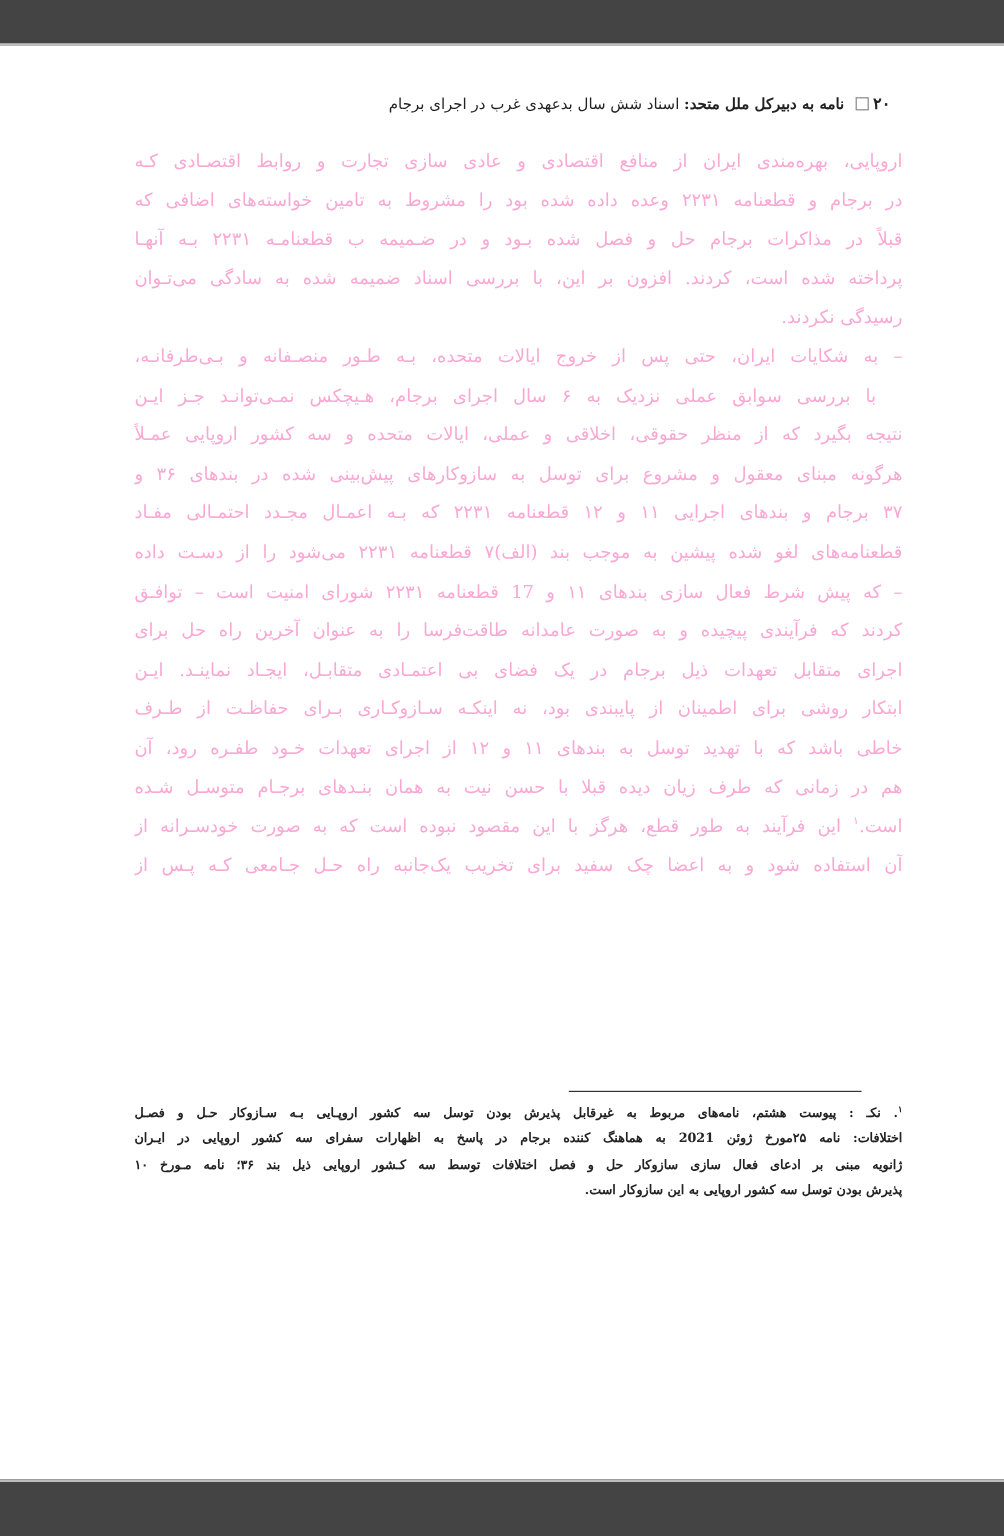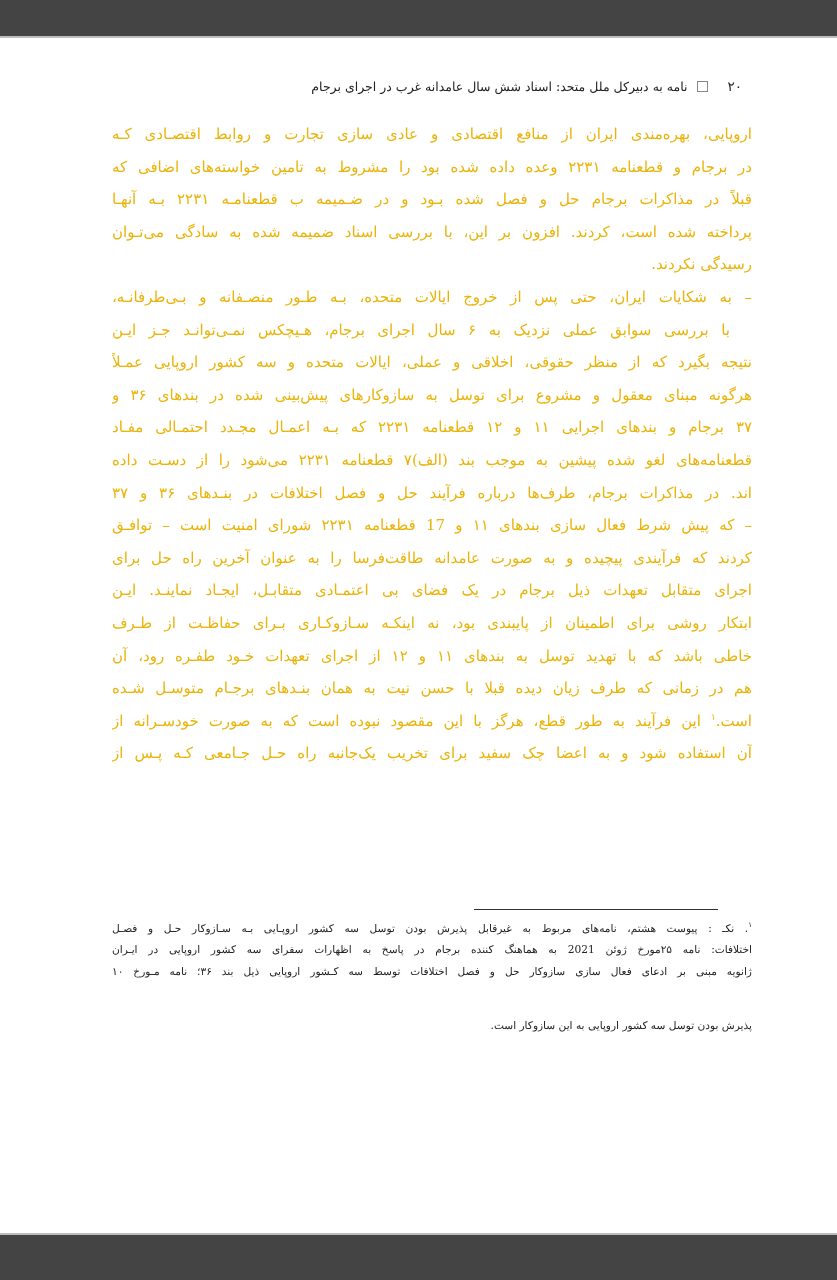--- a/index.html
+++ b/index.html
@@ -40,48 +40,48 @@
       right: 95px;
       width: 600px;
       direction: rtl;
       text-align: right;
       font-family: "DejaVu Serif", serif;
       font-size: 12.5px;
       color: #222;
       white-space: nowrap;
     }
     .running-header .page-num {
-      font-weight: normal;
+      font-weight: bold;
       font-size: 13.5px;
-      margin-left: 16px;
+      margin-left: 0;
     }
     .running-header .box {
       display: inline-block;
       width: 9px; height: 9px;
       border: 1px solid #888;
       vertical-align: middle;
       margin-left: 5px;
       position: relative;
       top: -1px;
     }
     .running-header .letter-title {
-      font-weight: normal;
+      font-weight: bold;
     }
     .body-text {
       position: absolute;
       top: 118px;
       left: 112px;
       width: 640px;
       direction: rtl;
       text-align: justify;
       text-align-last: justify;
       font-family: "DejaVu Serif", serif;
       font-size: 15px;
       line-height: 32.6px;
-      color: #eab308;
+      color: #f9a8d4;
     }
     .body-text p {
       margin: 0;
     }
     .body-text .line {
       display: block;
       white-space: nowrap;
       overflow: hidden;
       text-align: justify;
       text-align-last: justify;
@@ -107,67 +107,66 @@
     .footnotes {
       position: absolute;
       top: 918px;
       left: 112px;
       width: 640px;
       direction: rtl;
       font-family: "DejaVu Serif", serif;
       font-size: 10.6px;
       line-height: 21.4px;
       color: #222;
+      font-weight: bold;
     }
     .footnotes .line {
       display: block;
       white-space: nowrap;
       overflow: hidden;
       text-align: justify;
       text-align-last: justify;
     }
     .footnotes .line.last {
       text-align-last: right;
-      margin-top: 33px;
     }
     .footnotes sup {
       font-size: 7px;
       line-height: 0;
     }
   </style>
 </head>
 <body>
 
 <div class="bar-top"></div>
 
 <div class="page"></div>
 
 <div class="running-header">
   <span class="page-num">۲۰</span>
   <span class="box"></span>
   <span class="letter-title">نامه به دبیرکل ملل متحد:</span>
-  <span>اسناد شش سال عامدانه غرب در اجرای برجام</span>
+  <span>اسناد شش سال بدعهدی غرب در اجرای برجام</span>
 </div>
 
 <div class="body-text">
   <p>
     <span class="line">اروپایی، بهره‌مندی ایران از منافع اقتصادی و عادی سازی تجارت و روابط اقتصـادی کـه</span>
     <span class="line">در برجام و قطعنامه ۲۲۳۱ وعده داده شده بود را مشروط به تامین خواسته‌های اضافی که</span>
     <span class="line">قبلاً در مذاکرات برجام حل و فصل شده بـود و در ضـمیمه ب قطعنامـه ۲۲۳۱ بـه آنهـا</span>
     <span class="line">پرداخته شده است، کردند. افزون بر این، با بررسی اسناد ضمیمه شده به سادگی می‌تـوان</span>
     <span class="line last">رسیدگی نکردند.</span>
     <span class="line">– به شکایات ایران، حتی پس از خروج ایالات متحده، بـه طـور منصـفانه و بـی‌طرفانـه،</span>
   </p>
   <p>
     <span class="line indent">با بررسی سوابق عملی نزدیک به ۶ سال اجرای برجام، هـیچکس نمـی‌توانـد جـز ایـن</span>
     <span class="line">نتیجه بگیرد که از منظر حقوقی، اخلاقی و عملی، ایالات متحده و سه کشور اروپایی عمـلاً</span>
     <span class="line">هرگونه مبنای معقول و مشروع برای توسل به سازوکارهای پیش‌بینی شده در بندهای ۳۶ و</span>
     <span class="line">۳۷ برجام و بندهای اجرایی ۱۱ و ۱۲ قطعنامه ۲۲۳۱ که بـه اعمـال مجـدد احتمـالی مفـاد</span>
     <span class="line">قطعنامه‌های لغو شده پیشین به موجب بند (الف)۷ قطعنامه ۲۲۳۱ می‌شود را از دسـت داده</span>
-    <span class="line">اند. در مذاکرات برجام، طرف‌ها درباره فرآیند حل و فصل اختلافات در بنـدهای ۳۶ و ۳۷</span>
     <span class="line">– که پیش شرط فعال سازی بندهای ۱۱ و 17 قطعنامه ۲۲۳۱ شورای امنیت است – توافـق</span>
     <span class="line">کردند که فرآیندی پیچیده و به صورت عامدانه طاقت‌فرسا را به عنوان آخرین راه حل برای</span>
     <span class="line">اجرای متقابل تعهدات ذیل برجام در یک فضای بی اعتمـادی متقابـل، ایجـاد نماینـد. ایـن</span>
     <span class="line">ابتکار روشی برای اطمینان از پایبندی بود، نه اینکـه سـازوکـاری بـرای حفاظـت از طـرف</span>
     <span class="line">خاطی باشد که با تهدید توسل به بندهای ۱۱ و ۱۲ از اجرای تعهدات خـود طفـره رود، آن</span>
     <span class="line">هم در زمانی که طرف زیان دیده قبلا با حسن نیت به همان بنـدهای برجـام متوسـل شـده</span>
     <span class="line">است.<sup class="fn-ref">۱</sup> این فرآیند به طور قطع، هرگز با این مقصود نبوده است که به صورت خودسـرانه از</span>
     <span class="line">آن استفاده شود و به اعضا چک سفید برای تخریب یک‌جانبه راه حـل جـامعی کـه پـس از</span>
   </p>
 </div>

